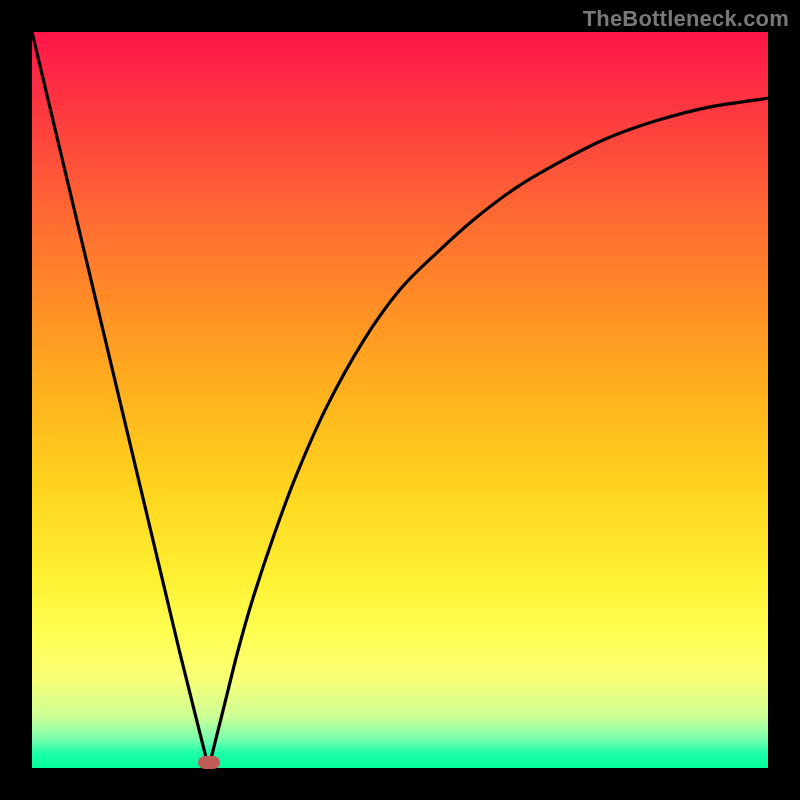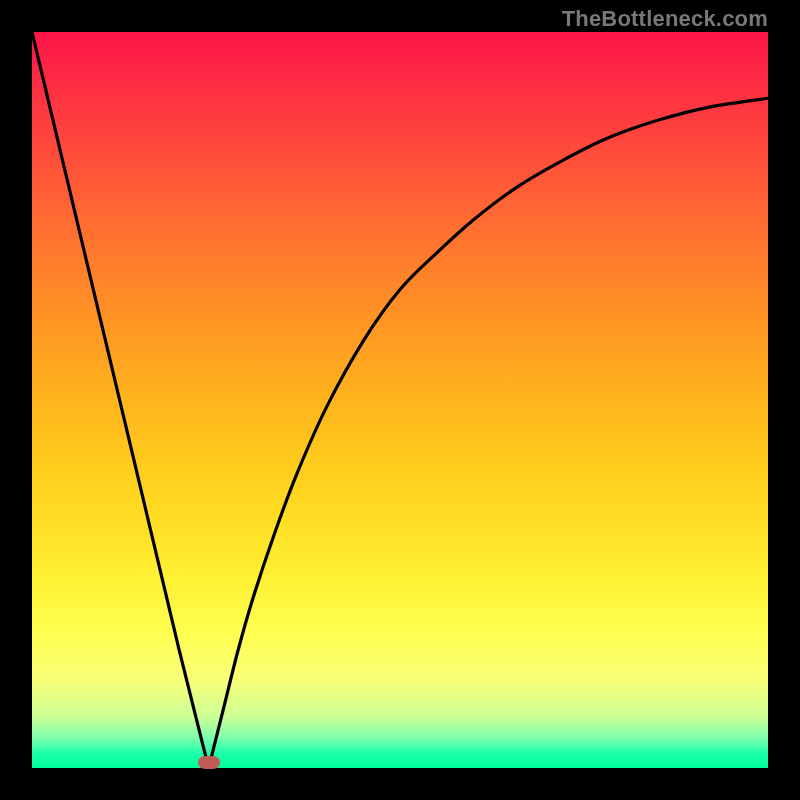--- a/index.html
+++ b/index.html
@@ -1,18 +1,18 @@
 <!DOCTYPE html>
 <html><head>
 <meta charset="utf-8">
 <style>
   html,body{margin:0;padding:0;width:800px;height:800px;overflow:hidden;background:#000;}
   .stage{position:relative;width:800px;height:800px;}
   .watermark{
-    position:absolute;top:6px;right:32px;
+    position:absolute;top:6px;right:11px;
     font-family:Arial,Helvetica,sans-serif;
     font-size:22px;font-weight:600;color:#787878;
     letter-spacing:0.2px;
   }
   .inner{
     position:absolute;left:32px;top:32px;width:736px;height:736px;
     background:linear-gradient(to bottom,
       #fd1549 0%,
       #fe3d3f 12%,
       #ff6d32 26%,

